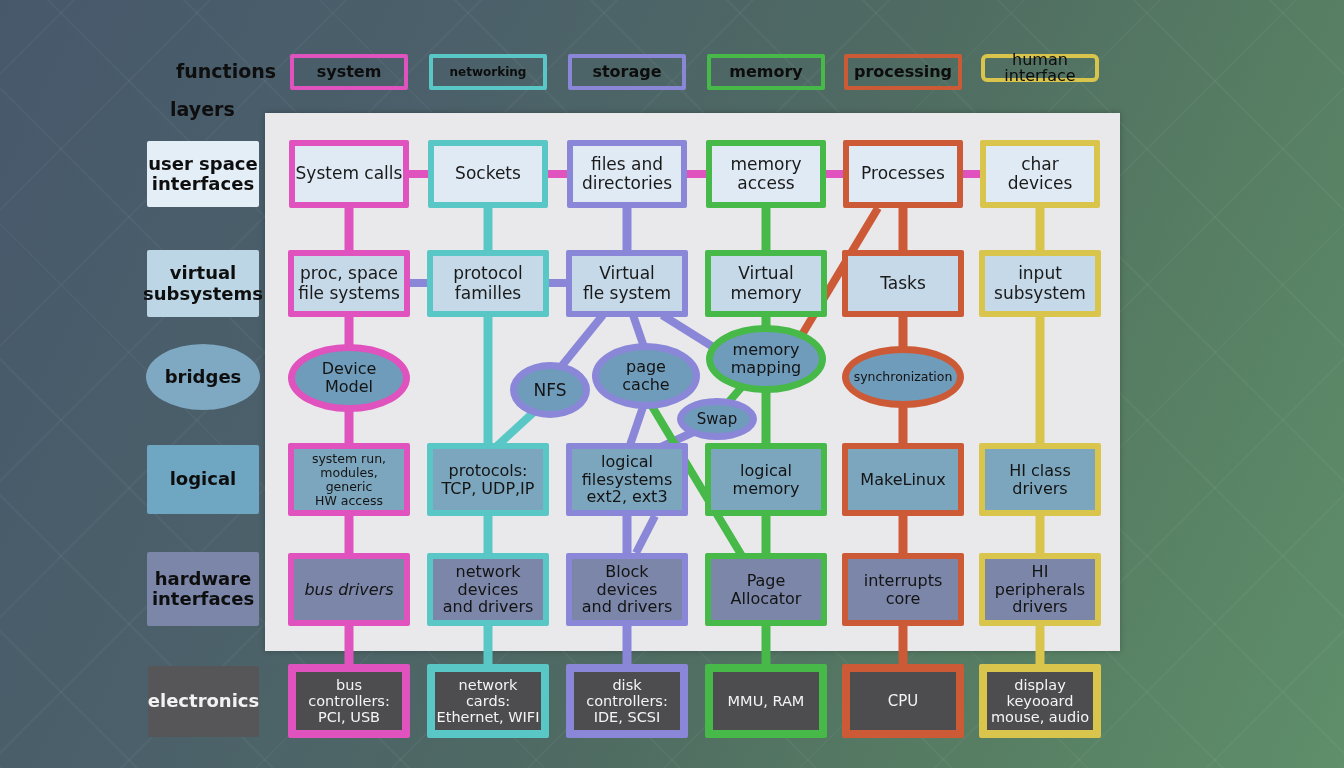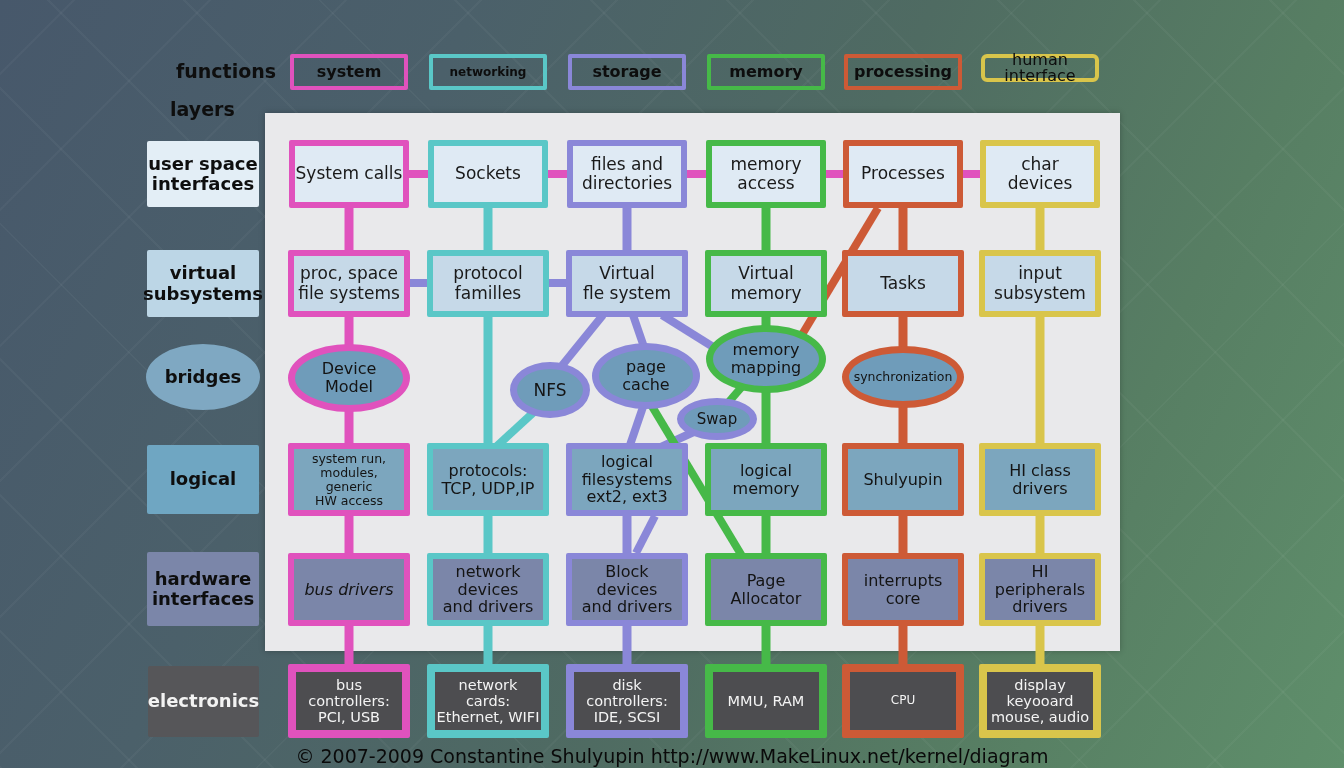--- a/index.html
+++ b/index.html
@@ -131,21 +131,21 @@
 modules,
 generic
 HW access</div>
       <div class="dbox abs" style="left: 427px; top: 443px; width: 122px; height: 73px; border-color: rgb(90, 199, 199); border-width: 6px; background: rgb(124, 166, 190); color: rgb(20, 20, 20); font-size: 16px;">protocols:
 TCP, UDP,IP</div>
       <div class="dbox abs" style="left: 566px; top: 443px; width: 122px; height: 73px; border-color: rgb(138, 135, 216); border-width: 6px; background: rgb(124, 166, 190); color: rgb(20, 20, 20); font-size: 16px;">logical
 filesystems
 ext2, ext3</div>
       <div class="dbox abs" style="left: 705px; top: 443px; width: 122px; height: 73px; border-color: rgb(70, 185, 72); border-width: 6px; background: rgb(124, 166, 190); color: rgb(20, 20, 20); font-size: 16px;">logical
 memory</div>
-      <div class="dbox abs" style="left: 842px; top: 443px; width: 122px; height: 73px; border-color: rgb(205, 90, 54); border-width: 6px; background: rgb(124, 166, 190); color: rgb(20, 20, 20); font-size: 16px;">Shulyupin</div>
+      <div class="dbox abs" style="left: 842px; top: 443px; width: 122px; height: 73px; border-color: rgb(205, 90, 54); border-width: 6px; background: rgb(124, 166, 190); color: rgb(20, 20, 20); font-size: 16px;">MakeLinux</div>
       <div class="dbox abs" style="left: 979px; top: 443px; width: 122px; height: 73px; border-color: rgb(217, 197, 75); border-width: 6px; background: rgb(124, 166, 190); color: rgb(20, 20, 20); font-size: 16px;">HI class
 drivers</div>
       <div class="dbox abs" style="left: 288px; top: 553px; width: 122px; height: 73px; border-color: rgb(224, 82, 189); border-width: 6px; background: rgb(123, 134, 169); color: rgb(20, 20, 20); font-size: 16px; font-style: italic;">bus drivers</div>
       <div class="dbox abs" style="left: 427px; top: 553px; width: 122px; height: 73px; border-color: rgb(90, 199, 199); border-width: 6px; background: rgb(123, 134, 169); color: rgb(20, 20, 20); font-size: 16px;">network
 devices
 and drivers</div>
       <div class="dbox abs" style="left: 566px; top: 553px; width: 122px; height: 73px; border-color: rgb(138, 135, 216); border-width: 6px; background: rgb(123, 134, 169); color: rgb(20, 20, 20); font-size: 16px;">Block
 devices
 and drivers</div>
       <div class="dbox abs" style="left: 705px; top: 553px; width: 122px; height: 73px; border-color: rgb(70, 185, 72); border-width: 6px; background: rgb(123, 134, 169); color: rgb(20, 20, 20); font-size: 16px;">Page
@@ -158,29 +158,28 @@
       <div class="dbox abs" style="left: 288px; top: 664px; width: 122px; height: 74px; border-color: rgb(224, 82, 189); border-width: 8px; background: rgb(77, 77, 80); color: rgb(244, 244, 244); font-size: 14.5px;">bus
 controllers:
 PCI, USB</div>
       <div class="dbox abs" style="left: 427px; top: 664px; width: 122px; height: 74px; border-color: rgb(90, 199, 199); border-width: 8px; background: rgb(77, 77, 80); color: rgb(244, 244, 244); font-size: 14.5px;">network
 cards:
 Ethernet, WIFI</div>
       <div class="dbox abs" style="left: 566px; top: 664px; width: 122px; height: 74px; border-color: rgb(138, 135, 216); border-width: 8px; background: rgb(77, 77, 80); color: rgb(244, 244, 244); font-size: 14.5px;">disk
 controllers:
 IDE, SCSI</div>
       <div class="dbox abs" style="left: 705px; top: 664px; width: 122px; height: 74px; border-color: rgb(70, 185, 72); border-width: 8px; background: rgb(77, 77, 80); color: rgb(244, 244, 244); font-size: 14.5px;">MMU, RAM</div>
-      <div class="dbox abs" style="left: 842px; top: 664px; width: 122px; height: 74px; border-color: rgb(205, 90, 54); border-width: 8px; background: rgb(77, 77, 80); color: rgb(244, 244, 244); font-size: 12px;">CPU</div>
+      <div class="dbox abs" style="left: 842px; top: 664px; width: 122px; height: 74px; border-color: rgb(205, 90, 54); border-width: 8px; background: rgb(77, 77, 80); color: rgb(244, 244, 244); font-size: 15px;">CPU</div>
       <div class="dbox abs" style="left: 979px; top: 664px; width: 122px; height: 74px; border-color: rgb(217, 197, 75); border-width: 8px; background: rgb(77, 77, 80); color: rgb(244, 244, 244); font-size: 14.5px;">display
 keyooard
 mouse, audio</div>
       <div class="dellipse abs" style="left: 288px; top: 344px; width: 122px; height: 68px; border-color: rgb(224, 82, 189); border-width: 7px; background: rgb(111, 156, 186); color: rgb(20, 20, 20); font-size: 16px;">Device
 Model</div>
       <div class="dellipse abs" style="left: 510px; top: 362px; width: 80px; height: 56px; border-color: rgb(138, 135, 216); border-width: 7px; background: rgb(111, 156, 186); color: rgb(20, 20, 20); font-size: 17px;">NFS</div>
       <div class="dellipse abs" style="left: 592px; top: 343px; width: 108px; height: 66px; border-color: rgb(138, 135, 216); border-width: 7px; background: rgb(111, 156, 186); color: rgb(20, 20, 20); font-size: 16px;">page
 cache</div>
       <div class="dellipse abs" style="left: 706px; top: 325px; width: 120px; height: 68px; border-color: rgb(70, 185, 72); border-width: 7px; background: rgb(111, 156, 186); color: rgb(20, 20, 20); font-size: 16px;">memory
 mapping</div>
       <div class="dellipse abs" style="left: 677px; top: 398px; width: 80px; height: 42px; border-color: rgb(138, 135, 216); border-width: 7px; background: rgb(111, 156, 186); color: rgb(20, 20, 20); font-size: 15px;">Swap</div>
       <div class="dellipse abs" style="left: 842px; top: 346px; width: 122px; height: 62px; border-color: rgb(205, 90, 54); border-width: 7px; background: rgb(111, 156, 186); color: rgb(20, 20, 20); font-size: 12.5px;">synchronization</div>
     </div>
 
-  <div id="copyright" class="abs">© 2007-2009 Constantine Shulyupin http://www.MakeLinux.net/kernel/diagram</div>
 </div>
 
 </body></html>

